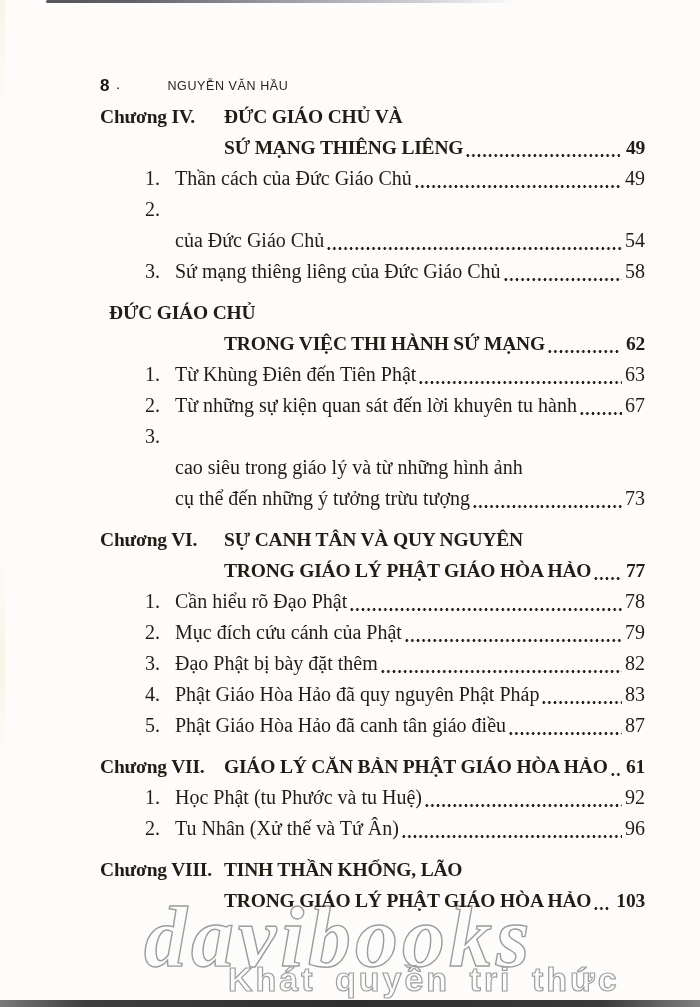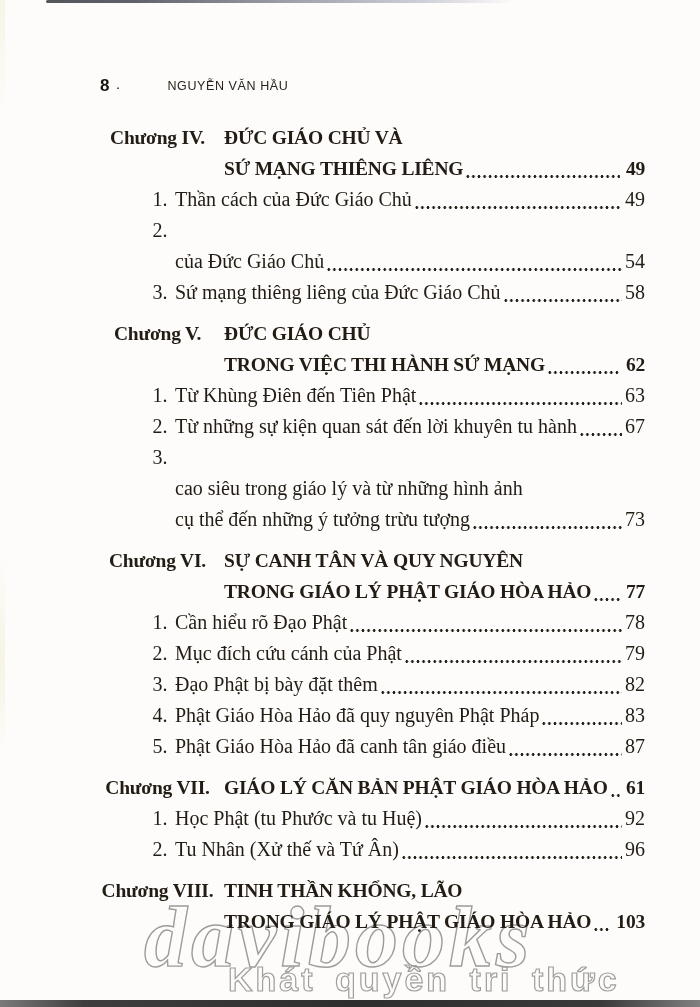--- a/index.html
+++ b/index.html
@@ -32,21 +32,21 @@
   .header {
     position: absolute; left: 100px; top: 76px; z-index: 2;
     font-family: "Liberation Sans", sans-serif;
     display: flex; align-items: center; white-space: nowrap;
   }
   .header .pagenum { font-weight: 700; font-size: 17px; color: #18140f; }
   .header .sep { font-size: 15px; margin: 0 7px 0 6px; color: #18140f; }
   .header .author { font-size: 12.5px; letter-spacing: .6px; color: #2a241c; padding-left: 40px; }
   
   .toc {
-    position: absolute; left: 100px; top: 122px; width: 545px; z-index: 2; text-align: center;
+    position: absolute; left: 100px; top: 101px; width: 545px; z-index: 2;
   }
   .chapter { margin-top: 10px; }
   .chapter:first-child { margin-top: 0; }
   .line { display: flex; align-items: baseline; line-height: 31px; white-space: nowrap; }
   .ch-line { font-weight: 700; font-size: 19.5px; letter-spacing: -0.2px; }
   .ch-label { flex: 0 0 auto; min-width: 115px; }
   .ch-cont { padding-left: 115px; }
   .ch-text { flex: 0 0 auto; margin-left: 9px; }
   .it-line { font-size: 20px; padding-left: 45px; }
   .it-num { flex: 0 0 30px; }
@@ -127,21 +127,20 @@
         </div>
         <div class="line it-line">
           <span class="it-num">3.</span>
           <span class="it-text">Sứ mạng thiêng liêng của Đức Giáo Chủ</span>
           <span class="dots"></span>
           <span class="pg">58</span>
         </div>
       </div>
       <div class="chapter">
         <div class="line ch-line">
-          <span class="ch-label">Chương V.</span>
           <span class="ch-text">ĐỨC GIÁO CHỦ</span>
         </div>
         <div class="line ch-line ch-cont">
           <span class="ch-text">TRONG VIỆC THI HÀNH SỨ MẠNG</span>
           <span class="dots"></span>
           <span class="pg">62</span>
         </div>
         <div class="line it-line">
           <span class="it-num">1.</span>
           <span class="it-text">Từ Khùng Điên đến Tiên Phật</span>

